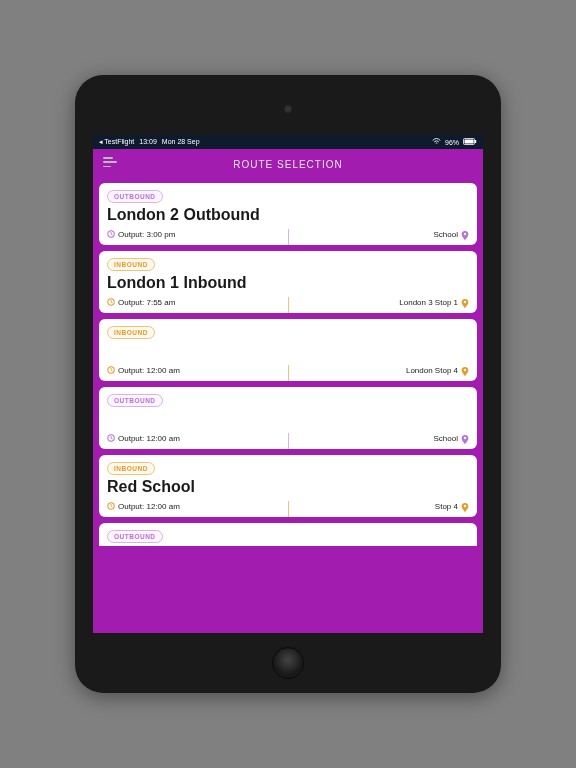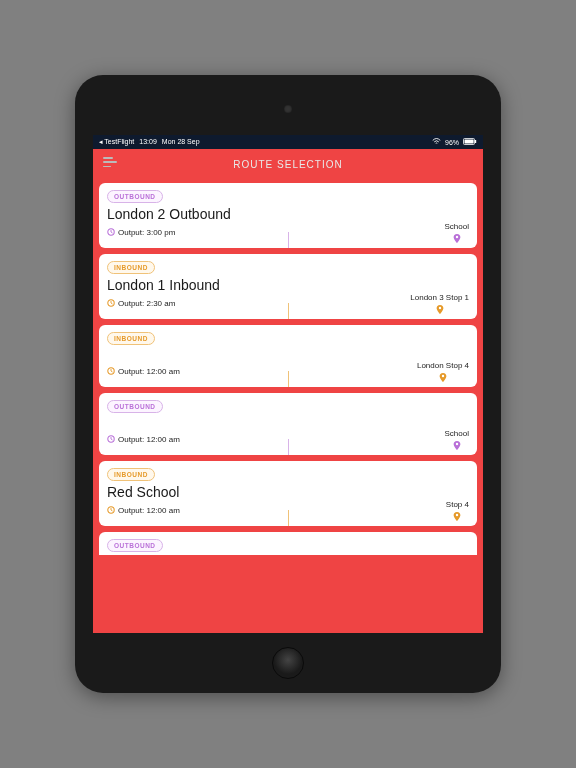--- a/index.html
+++ b/index.html
@@ -38,21 +38,21 @@
     transform: translateX(-50%);
     width: 32px;
     height: 32px;
     background: radial-gradient(circle at 50% 40%, #444 0%, #1a1a1a 60%);
     border-radius: 50%;
     border: 1px solid #0a0a0a;
   }
   .screen {
     width: 100%;
     height: 100%;
-    background: #ef4444;
+    background: #a21caf;
     overflow: hidden;
     position: relative;
   }
   .statusbar {
     height: 14px;
     display: flex;
     align-items: center;
     justify-content: space-between;
     padding: 0 6px;
     color: #fff;
@@ -122,35 +122,35 @@
     color: #b970d8;
     border-color: #d8b3e8;
     background: #fcf4ff;
   }
   .badge.inbound {
     color: #e69a2a;
     border-color: #f0c278;
     background: #fff8ec;
   }
   .route-name {
-    font-size: 14px;
-    font-weight: 400;
+    font-size: 16px;
+    font-weight: 700;
     color: #1a1a1a;
   }
   .card-bottom {
     margin-top: auto;
     display: flex;
     align-items: center;
     justify-content: space-between;
     font-size: 8px;
     color: #222;
     position: relative;
   }
   .out-left { display:flex; align-items:flex-start; gap:3px; }
-  .out-right { display:flex; align-items:center; gap:3px;flex-direction:column; }
+  .out-right { display:flex; align-items:center; gap:3px; }
   .clock-icon, .pin-icon { width: 8px; height: 8px; display:inline-block; }
   .center-tick {
     position: absolute;
     left: 50%;
     bottom: -6px;
     width: 1px;
     height: 16px;
   }
   .card.outbound .clock-icon svg circle { stroke:#b970d8; }
   .card.outbound .clock-icon svg path { stroke:#b970d8; }
@@ -230,21 +230,21 @@
         </div>
         <div class="card inbound">
           <span class="badge inbound">INBOUND</span>
           <div class="route-name">London 1 Inbound</div>
           <div class="card-bottom">
             <div class="out-left">
               <span class="clock-icon"><svg viewBox="0 0 10 10" width="8" height="8">
                   <circle cx="5" cy="5" r="4" fill="none" stroke-width="1.3"></circle>
                   <path d="M5 3 V5 L6.5 6" fill="none" stroke-width="1.1" stroke-linecap="round"></path>
                 </svg></span>
-              <span>Output: 2:30 am</span>
+              <span>Output: 7:55 am</span>
             </div>
             <span class="center-tick"></span>
             <div class="out-right">
               <span>London 3 Stop 1</span>
               <span class="pin-icon"><svg viewBox="0 0 10 12" width="8" height="9">
                   <path d="M5 0 C2 0 0.5 2 0.5 4.2 C0.5 7 5 12 5 12 C5 12 9.5 7 9.5 4.2 C9.5 2 8 0 5 0 Z M5 5.6 A1.6 1.6 0 1 1 5 2.4 A1.6 1.6 0 1 1 5 5.6 Z"></path>
                 </svg></span>
             </div>
           </div>
         </div>

